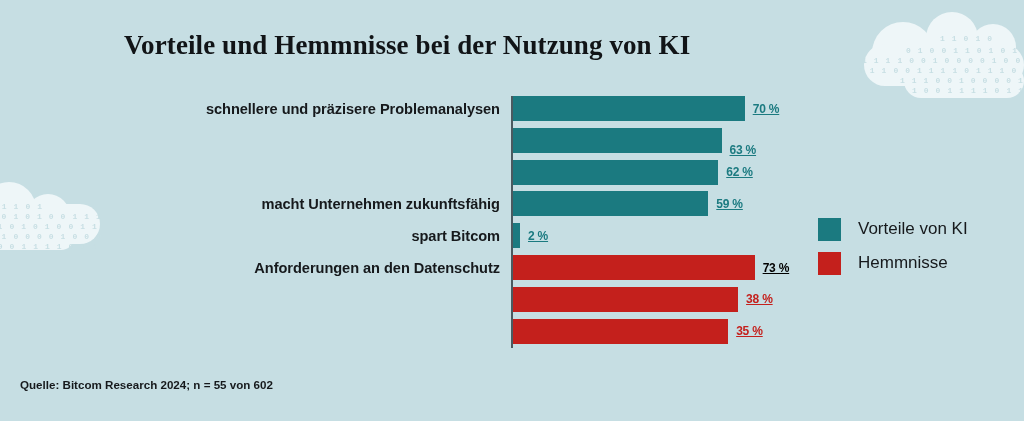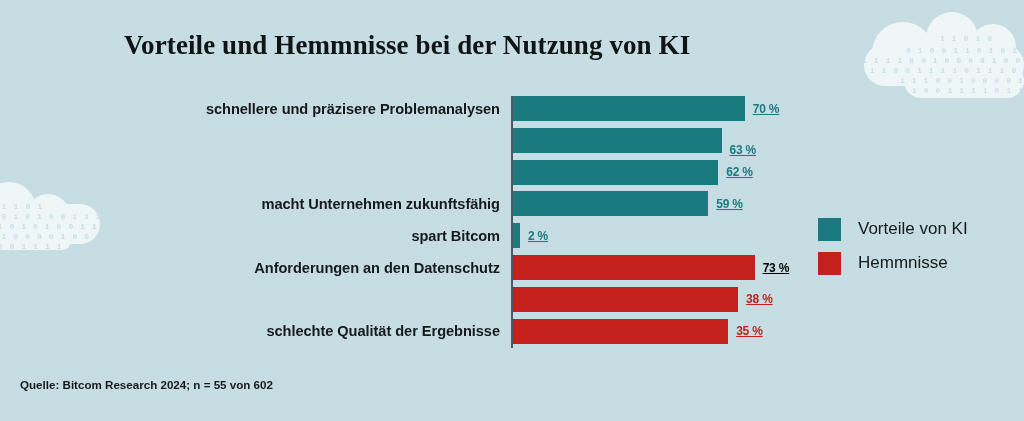--- a/index.html
+++ b/index.html
@@ -250,21 +250,20 @@
           </div>
           <div class="bar-value" style="color: #000000; left: 762.63px;">73 %</div>
         </div>
         <div class="bar-row" style="top: 190.8px;">
           <div class="bar-track" style="width: 225.08px;">
             <div class="bar-fill" style="background: rgb(196, 32, 28);"></div>
           </div>
           <div class="bar-value" style="color: rgb(196, 32, 28); left: 746.08px;">38 %</div>
         </div>
         <div class="bar-row" style="top: 222.6px;">
-          <div class="bar-label">schlechte Qualität der Ergebnisse</div>
           <div class="bar-track" style="width: 215.15px;">
             <div class="bar-fill" style="background: rgb(196, 32, 28);"></div>
           </div>
           <div class="bar-value" style="color: rgb(196, 32, 28); left: 736.15px;">35 %</div>
         </div>
       </div>
   </div>
 
   <div id="legend">
       <div class="legend-item">

